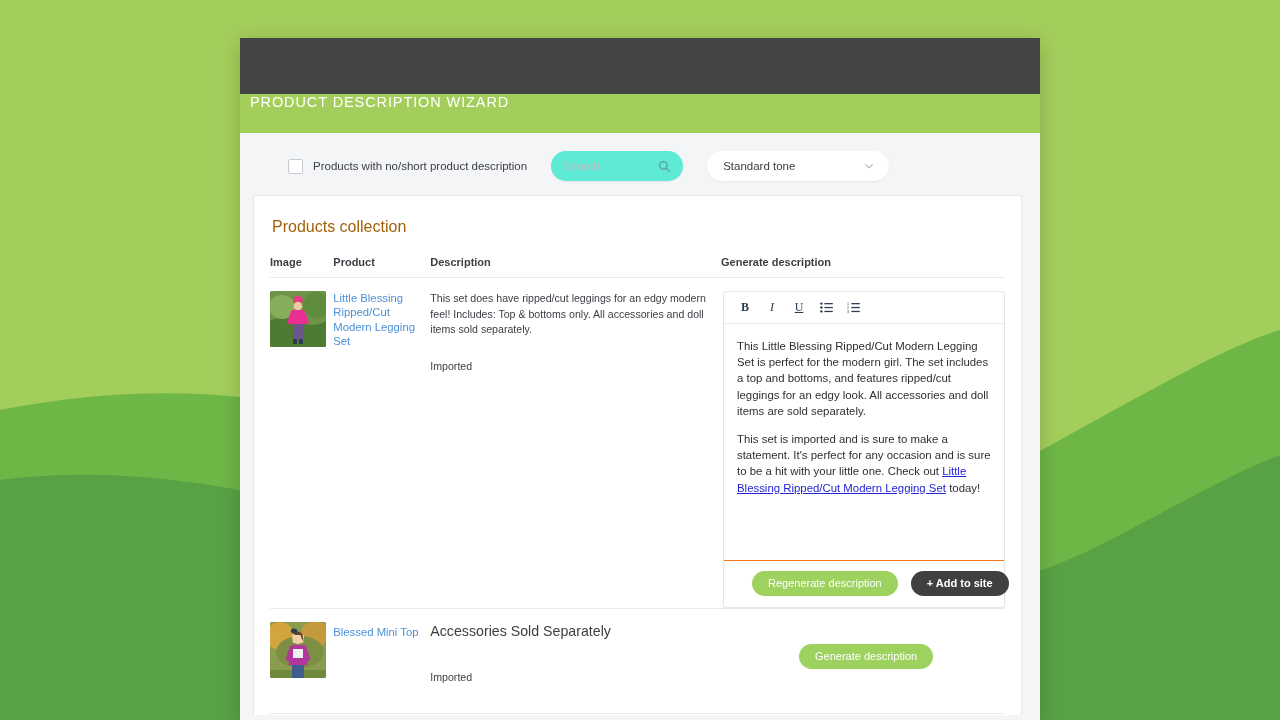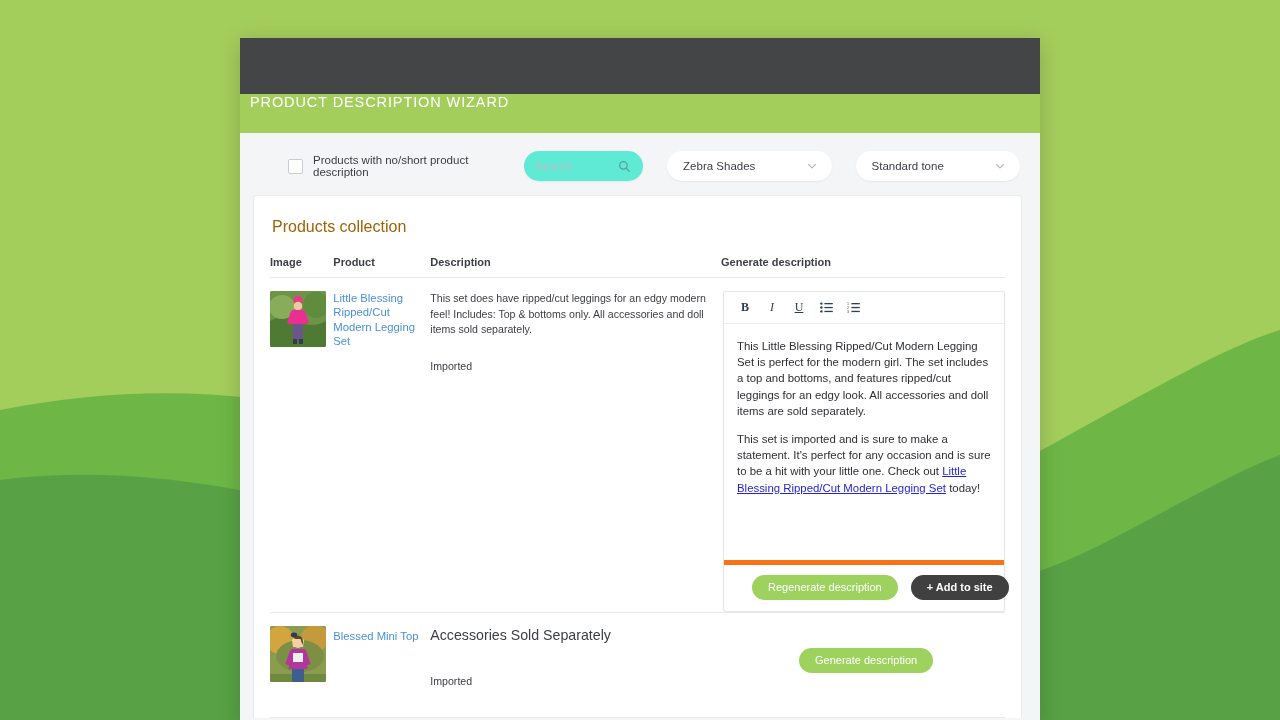--- a/index.html
+++ b/index.html
@@ -209,21 +209,21 @@
     min-height: 236px;
     font-size: 11.4px;
     color: #2c2f33;
     line-height: 1.42;
   }
   .editor-body p { margin-bottom: 12px; }
   .editor-body p:last-child { margin-bottom: 8px; }
   .editor-body a { color: #2424d6; text-decoration: underline; }
 
   .editor-footer {
-    border-top: 5px solid #f97316;
+    border-top: 1px solid #f97316;
     padding: 10px 12px 11px 28px;
     display: flex;
     gap: 13px;
     align-items: center;
   }
 
   .btn {
     border: none;
     border-radius: 16px;
     color: #ffffff;
@@ -274,26 +274,20 @@
       </div>
 
       <div class="search-box">
         <input type="text" placeholder="Search" style="">
         <svg class="search-ico" viewBox="0 0 16 16">
           <circle cx="6.6" cy="6.6" r="4.6" fill="none" stroke="#5b6068" stroke-width="1.5"></circle>
           <line x1="10.1" y1="10.1" x2="14" y2="14" stroke="#5b6068" stroke-width="1.5" stroke-linecap="round"></line>
         </svg>
       </div>
 
-      <div class="select-box w1">
-        <span>Zebra Shades</span>
-        <svg class="caret" viewBox="0 0 16 16">
-          <polyline points="3.5,6 8,10.5 12.5,6" fill="none" stroke="#6b7280" stroke-width="1.5" stroke-linecap="round" stroke-linejoin="round"></polyline>
-        </svg>
-      </div>
 
       <div class="select-box w2">
         <span>Standard tone</span>
         <svg class="caret" viewBox="0 0 16 16">
           <polyline points="3.5,6 8,10.5 12.5,6" fill="none" stroke="#6b7280" stroke-width="1.5" stroke-linecap="round" stroke-linejoin="round"></polyline>
         </svg>
       </div>
     </div>
 
     <div class="card">

